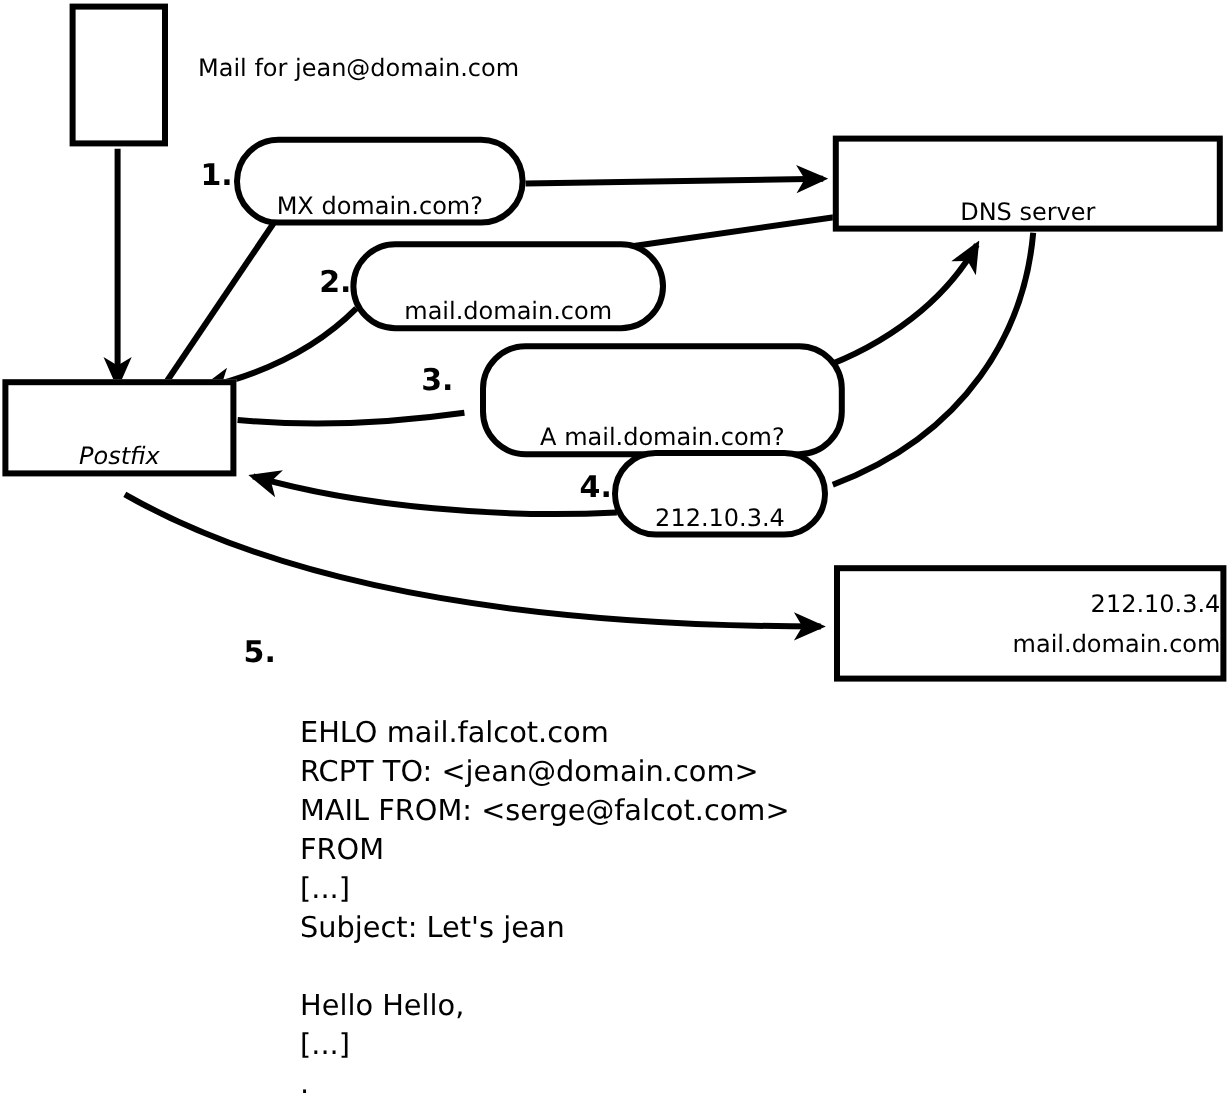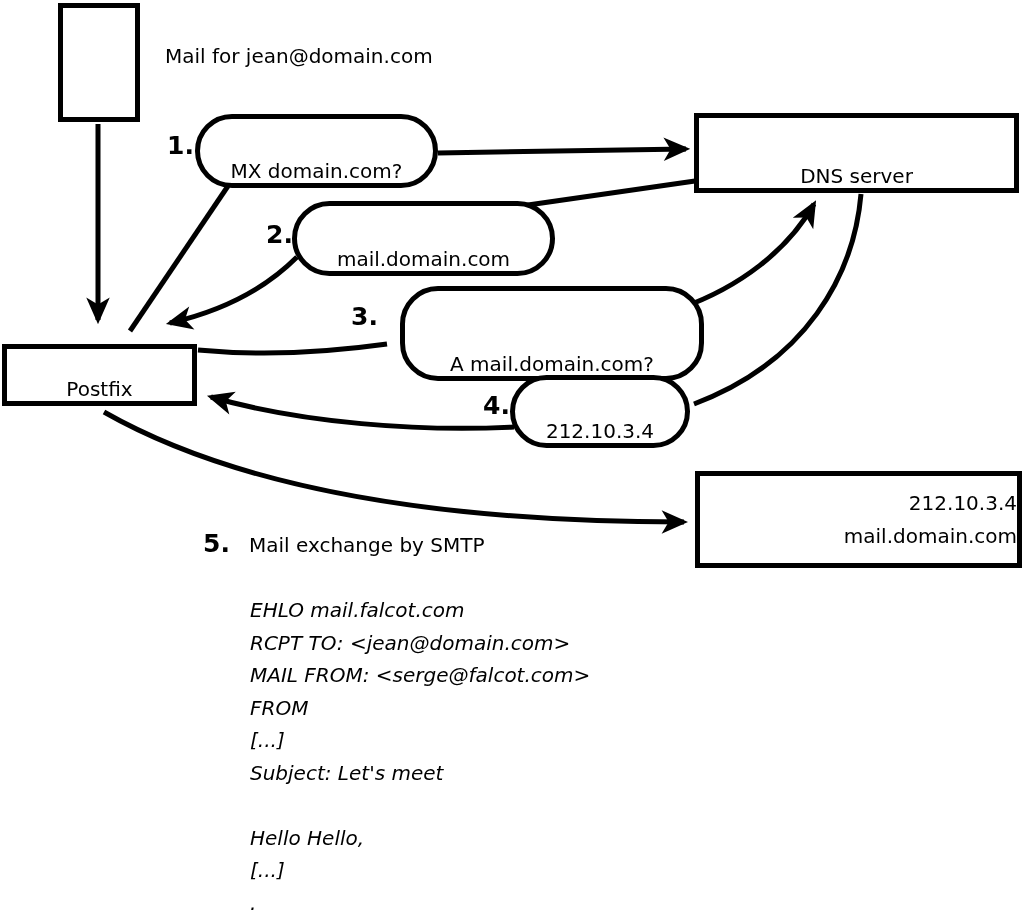--- a/index.html
+++ b/index.html
@@ -38,22 +38,21 @@
     font-size: 20px;
     white-space: nowrap;
     line-height: 28px;
   }
   .stepnum { font-weight: bold; font-size: 25px; }
   .smtp {
     position: absolute;
     left: 250px;
     top: 594px;
     z-index: 3;
-    font-size: 20px;
-    font-style: italic;
+    font-size: 24px;
   }
   .smtp-line {
     height: 32.5px;
     line-height: 32.5px;
     white-space: pre;
   }
   
   .envelope { border-width: 5px; }
 </style>
 </head>
@@ -76,21 +75,21 @@
       <path d="M198 350 C262 356 330 352 387 344"></path>
       <path d="M681 308 C740 287 788 250 814 204" marker-end="url(#ah)"></path>
       <path d="M861 194 C854 275 806 362 694 404"></path>
       <path d="M514 427 C420 432 302 423 211 397" marker-end="url(#ah)"></path>
       <path d="M104 412 C220 478 400 522 684 522" marker-end="url(#ah)"></path>
     </g>
   </svg>
 
   <div class="node envelope" style="left:58px; top:3px; width:82px; height:119px;"></div>
 
-  <div class="node" style="left:2px; top:344px; width:195px; height:62px;">
+  <div class="node" style="left:2px; top:316px; width:195px; height:81px;font-style:italic;">
     <span>Postfix</span>
   </div>
 
   <div class="node" style="left:694px; top:97px; width:325px; height:80px;margin-top:16px;">
     <span>DNS server</span>
   </div>
 
   <div class="node mailserver" style="left:695px; top:471px; width:327px; height:97px;">
     <span>212.10.3.4</span>
     <span>mail.domain.com</span>
@@ -109,28 +108,27 @@
     <span>212.10.3.4</span>
   </div>
 
   <div class="lbl stepnum" style="left:167px; top:132px;">1.</div>
   <div class="lbl stepnum" style="left:266px; top:221px;">2.</div>
   <div class="lbl stepnum" style="left:351px; top:303px;">3.</div>
   <div class="lbl stepnum" style="left:483px; top:392px;">4.</div>
   <div class="lbl stepnum" style="left:203px; top:530px;">5.</div>
 
   <div class="lbl" style="left:165px; top:42px;">Mail for jean@domain.com</div>
-  <div class="lbl" style="left:249px; top:531px;">Mail exchange by SMTP</div>
 
   <div class="smtp">
     <div class="smtp-line">EHLO mail.falcot.com</div>
     <div class="smtp-line">RCPT TO: &lt;jean@domain.com&gt;</div>
     <div class="smtp-line">MAIL FROM: &lt;serge@falcot.com&gt;</div>
     <div class="smtp-line">FROM</div>
     <div class="smtp-line">[...]</div>
-    <div class="smtp-line">Subject: Let's meet</div>
+    <div class="smtp-line">Subject: Let's jean</div>
     <div class="smtp-line"></div>
     <div class="smtp-line">Hello Hello,</div>
     <div class="smtp-line">[...]</div>
     <div class="smtp-line">.</div>
   </div>
 
 </div>
 
 </body></html>

